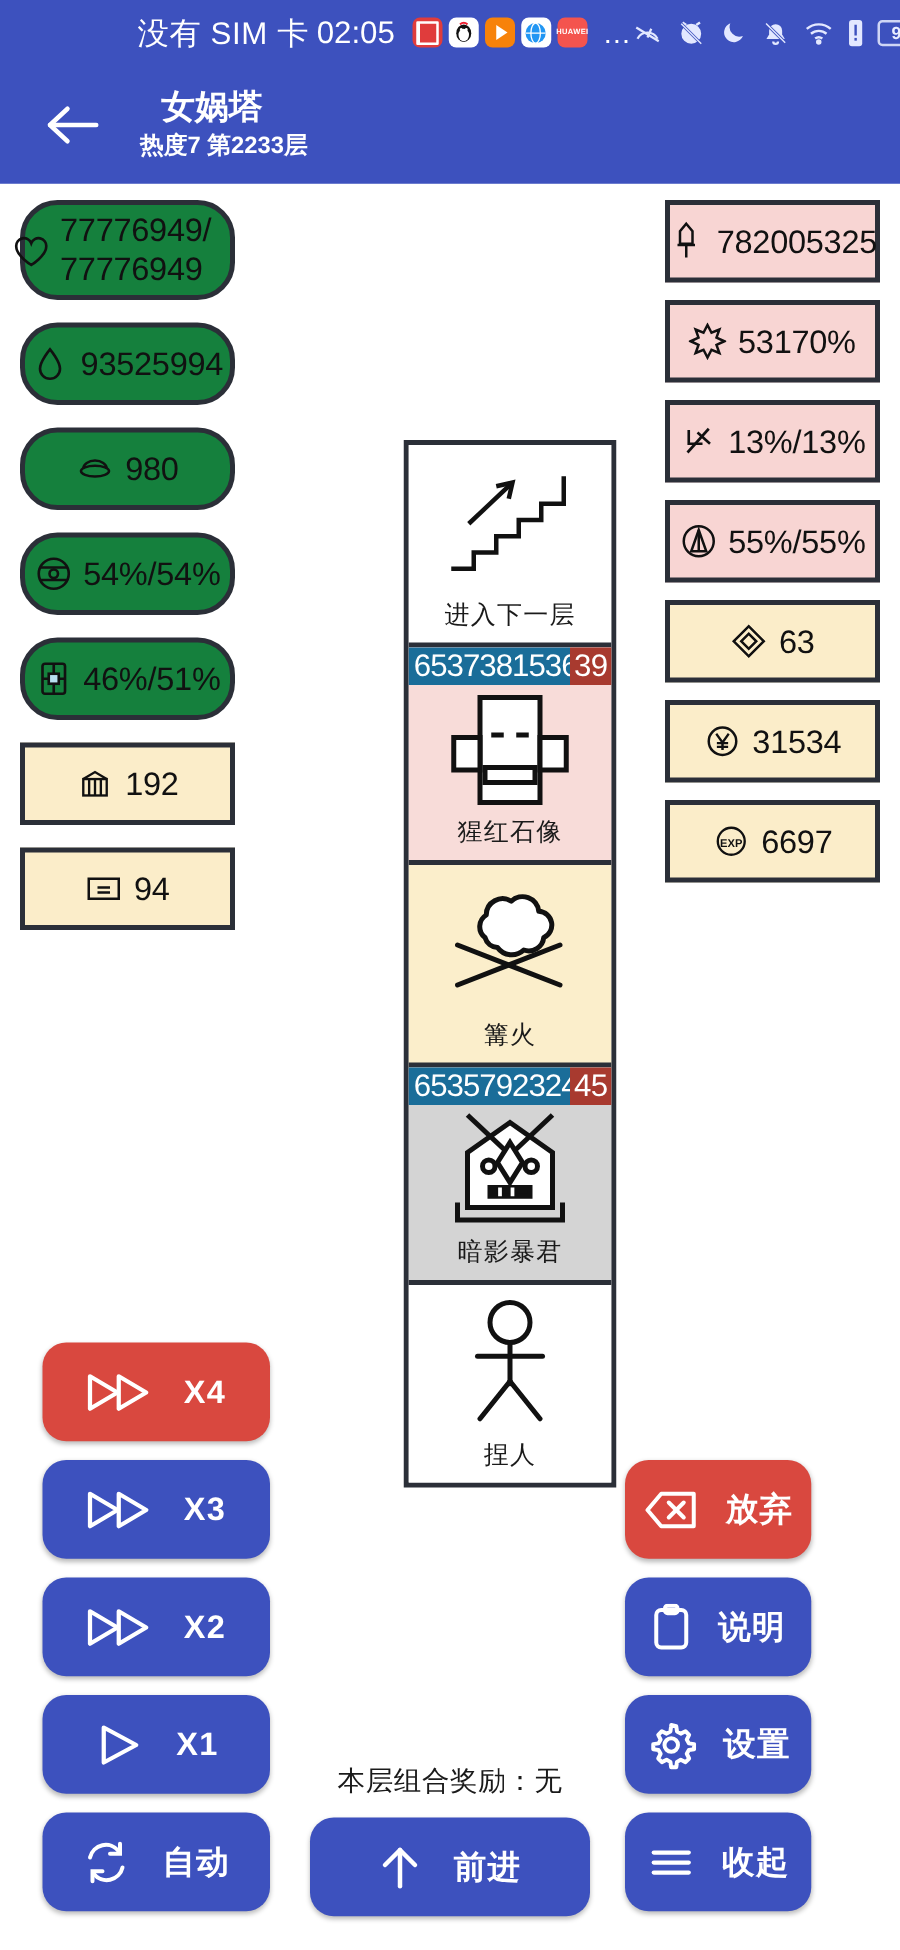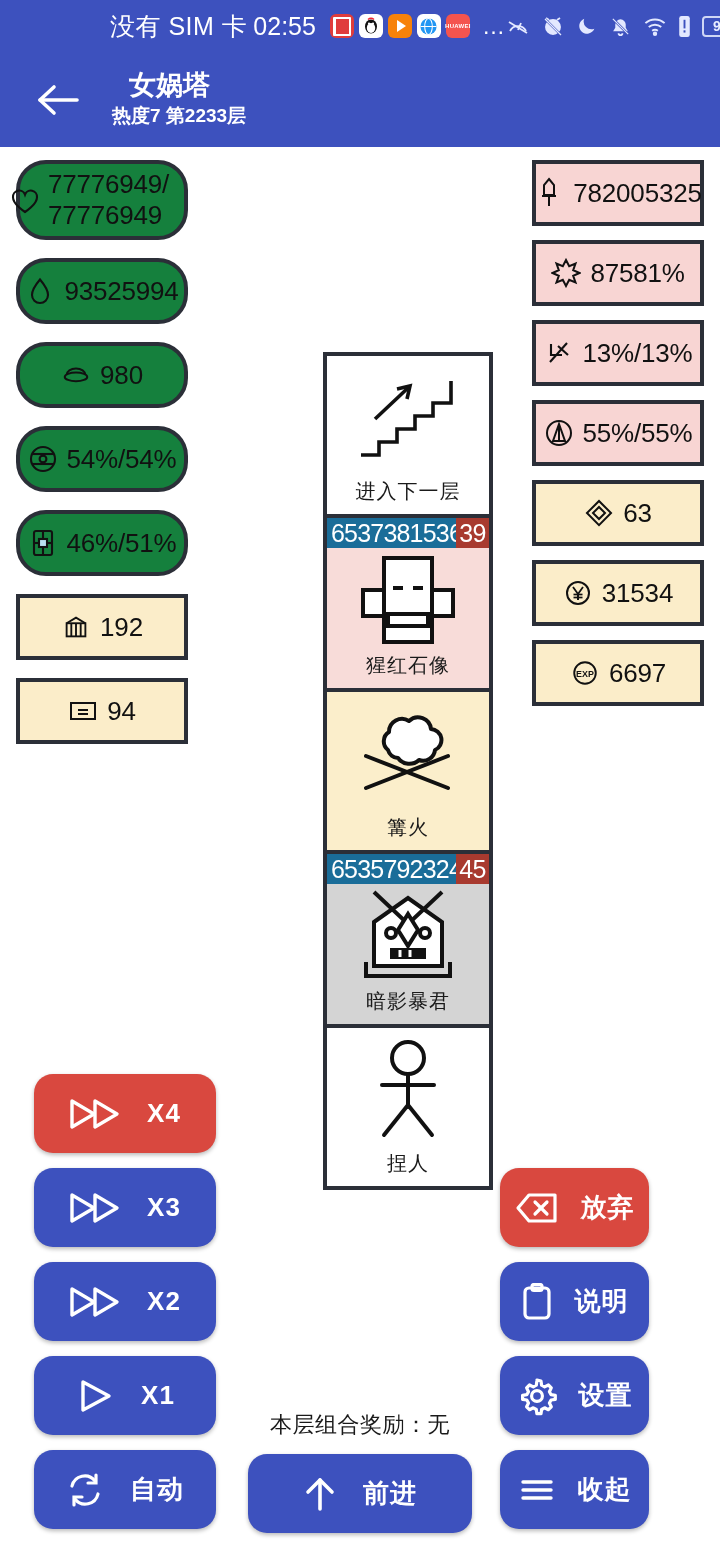--- a/index.html
+++ b/index.html
@@ -115,21 +115,21 @@
   .centerbottom .btn { width:224px; height:79px; gap:26px;}
 </style>
 </head>
 <body>
 
 <div id="app">
 
   <div class="statusbar">
     <div class="sb-left">
       <span class="sb-text">没有 SIM 卡</span>
-      <span class="sb-time">02:55</span>
+      <span class="sb-time">02:05</span>
       <span class="sb-appicons">
         <span class="appicon ai-book"></span>
         <span class="appicon ai-qq">
           <svg width="18" height="18" viewBox="0 0 18 18">
               <ellipse cx="9" cy="9.5" rx="6" ry="7" fill="#111"></ellipse>
               <ellipse cx="9" cy="11" rx="4.2" ry="5" fill="#fff"></ellipse>
               <circle cx="7" cy="6.5" r="1.1" fill="#fff"></circle>
               <circle cx="11" cy="6.5" r="1.1" fill="#fff"></circle>
               <path d="M6 2.5 Q9 0 12 2.5" stroke="#e23" stroke-width="1.6" fill="none"></path>
             </svg>
@@ -301,21 +301,21 @@
       </span>
       <span class="sval">782005325</span>
     </div>
 
     <div class="statbox bg-pink">
       <span class="sicon">
         <svg width="30" height="30" viewBox="0 0 30 30" fill="none" stroke="#111" stroke-width="2">
             <path d="M15 2 l3.2 6.2 6.3-2.6 -2.3 6.5 6.3 2.9 -6.3 2.9 2.3 6.5 -6.3-2.6 -3.2 6.2 -3.2-6.2 -6.3 2.6 2.3-6.5 -6.3-2.9 6.3-2.9 -2.3-6.5 6.3 2.6z"></path>
           </svg>
       </span>
-      <span class="sval">87581%</span>
+      <span class="sval">53170%</span>
     </div>
 
     <div class="statbox bg-pink">
       <span class="sicon">
         <svg width="30" height="30" viewBox="0 0 30 30" fill="none" stroke="#111" stroke-width="2.1">
             <polyline points="7,6 7,17 18,17"></polyline>
             <line x1="23" y1="5" x2="6" y2="24"></line>
             <line x1="14" y1="8" x2="24" y2="17"></line>
           </svg>
       </span>

